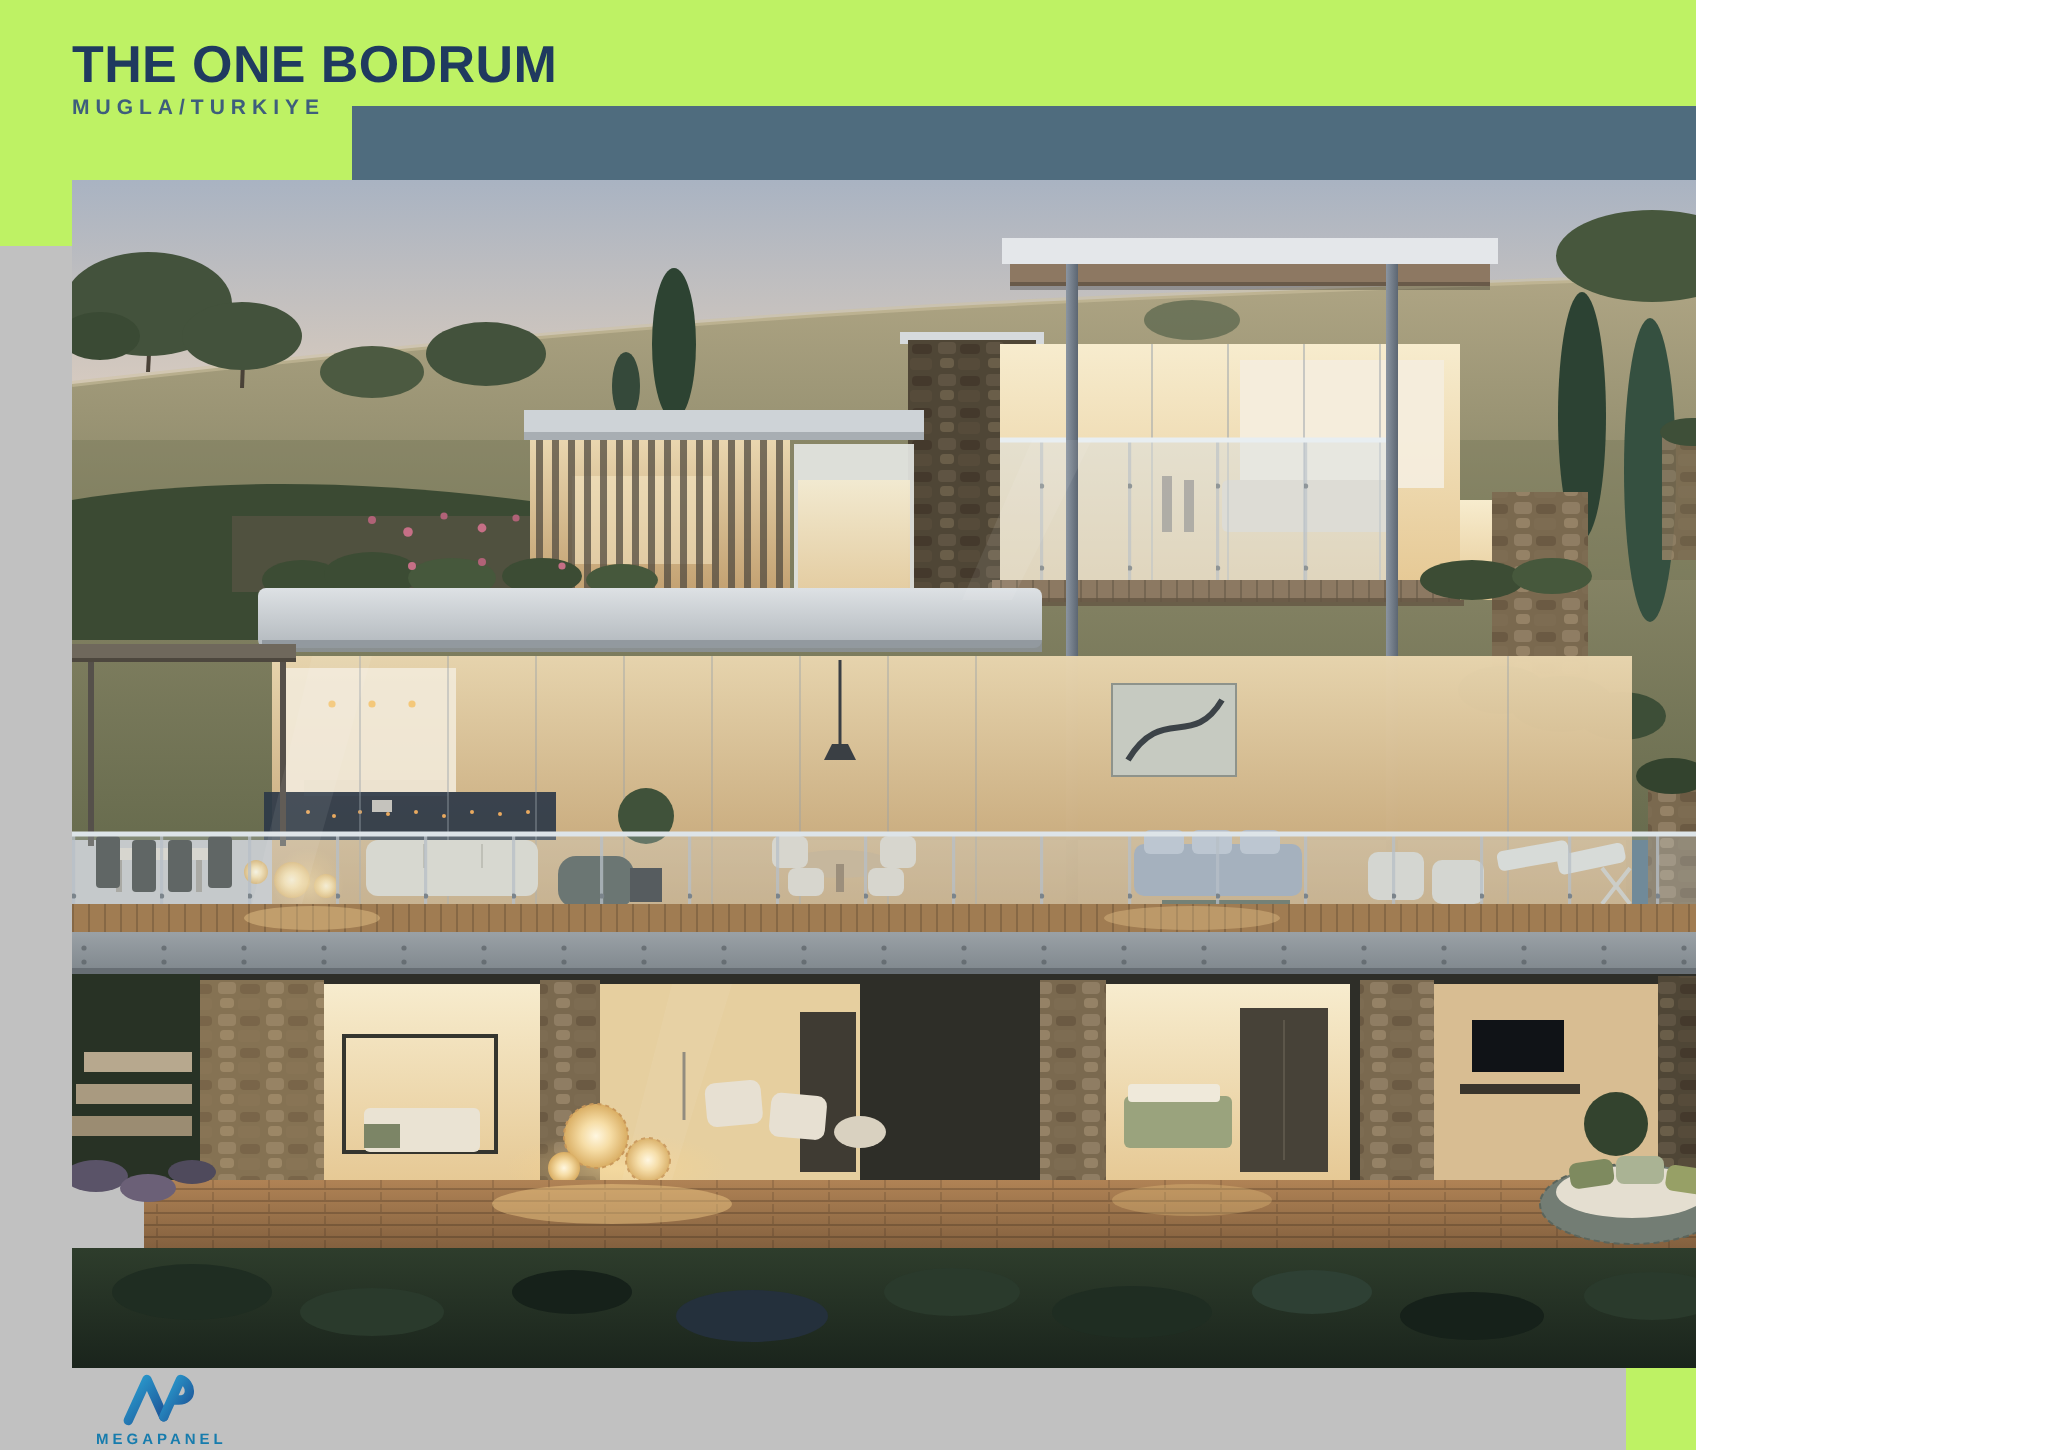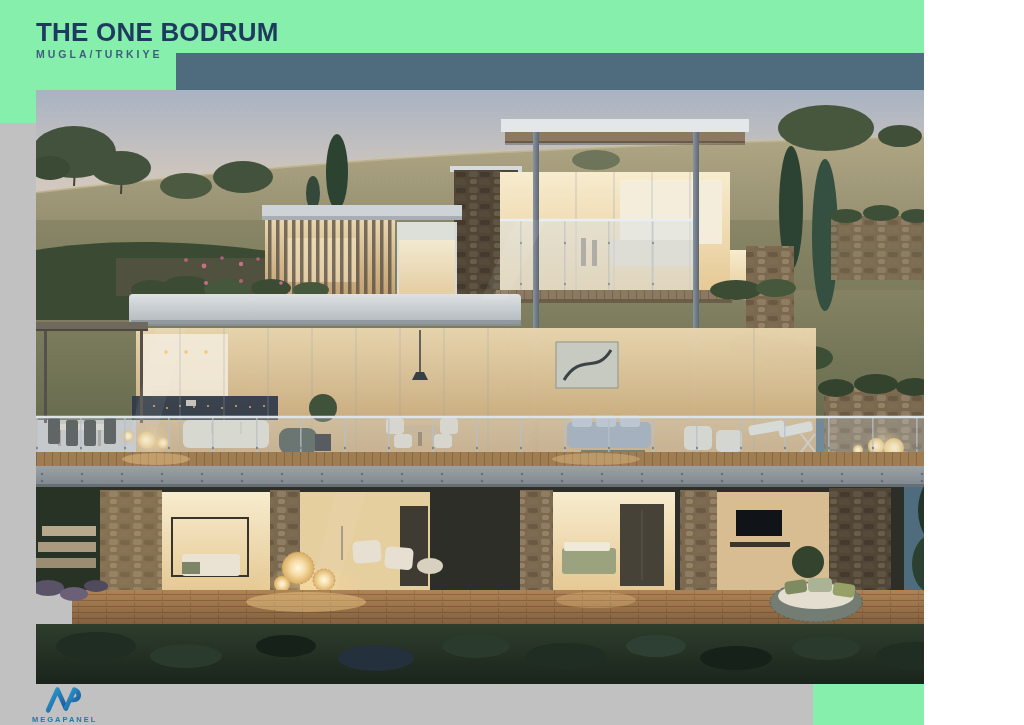--- a/index.html
+++ b/index.html
@@ -1,26 +1,26 @@
 <!DOCTYPE html>
 <html><head>
 <meta charset="utf-8">
 <style>
   html,body{margin:0;padding:0;background:#ffffff;}
-  .slide{position:relative;width:924px;height:725px;background:#86efac;overflow:hidden;
+  .slide{position:relative;width:848px;height:725px;background:#bef264;overflow:hidden;
          font-family:"Liberation Sans",sans-serif;}
   .accent-bar{position:absolute;left:176px;top:53px;width:848px;height:601px;background:#4F6C7E;}
   .gray-panel{position:absolute;left:0;top:123px;width:813px;height:602px;background:#C1C1C1;}
   .hdr{position:absolute;left:36px;top:18px;}
   .title{margin:0;font-size:26px;font-weight:600;letter-spacing:.2px;color:#1F3A5F;line-height:1.1;}
   .subtitle{margin-top:1px;font-size:10.5px;font-weight:bold;letter-spacing:3px;color:#3E5E7C;}
   .photo{position:absolute;left:36px;top:90px;width:954px;height:594px;margin:0;padding:0;}
   .photo svg{display:block;}
   .next-arrow{position:absolute;left:960px;top:376px;width:20px;height:22px;cursor:pointer;}
-  .logo{position:absolute;left:32px;top:686px;width:120px;}
+  .logo{position:absolute;left:48px;top:686px;width:120px;}
   .logo-mark{display:block;margin-left:12px;}
   .logo-text{font-size:7.5px;font-weight:bold;letter-spacing:2px;color:#177CAD;margin-top:1px;}
 </style>
 </head>
 <body>
 
 <div class="slide">
 
   <div class="accent-bar"></div>
   <div class="gray-panel"></div>

